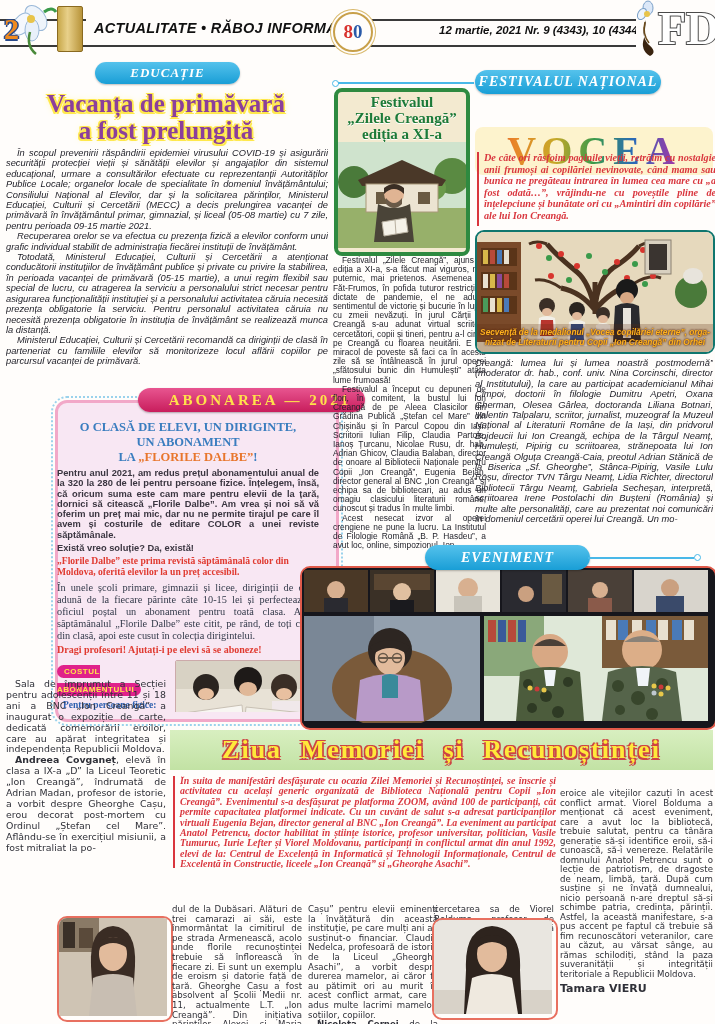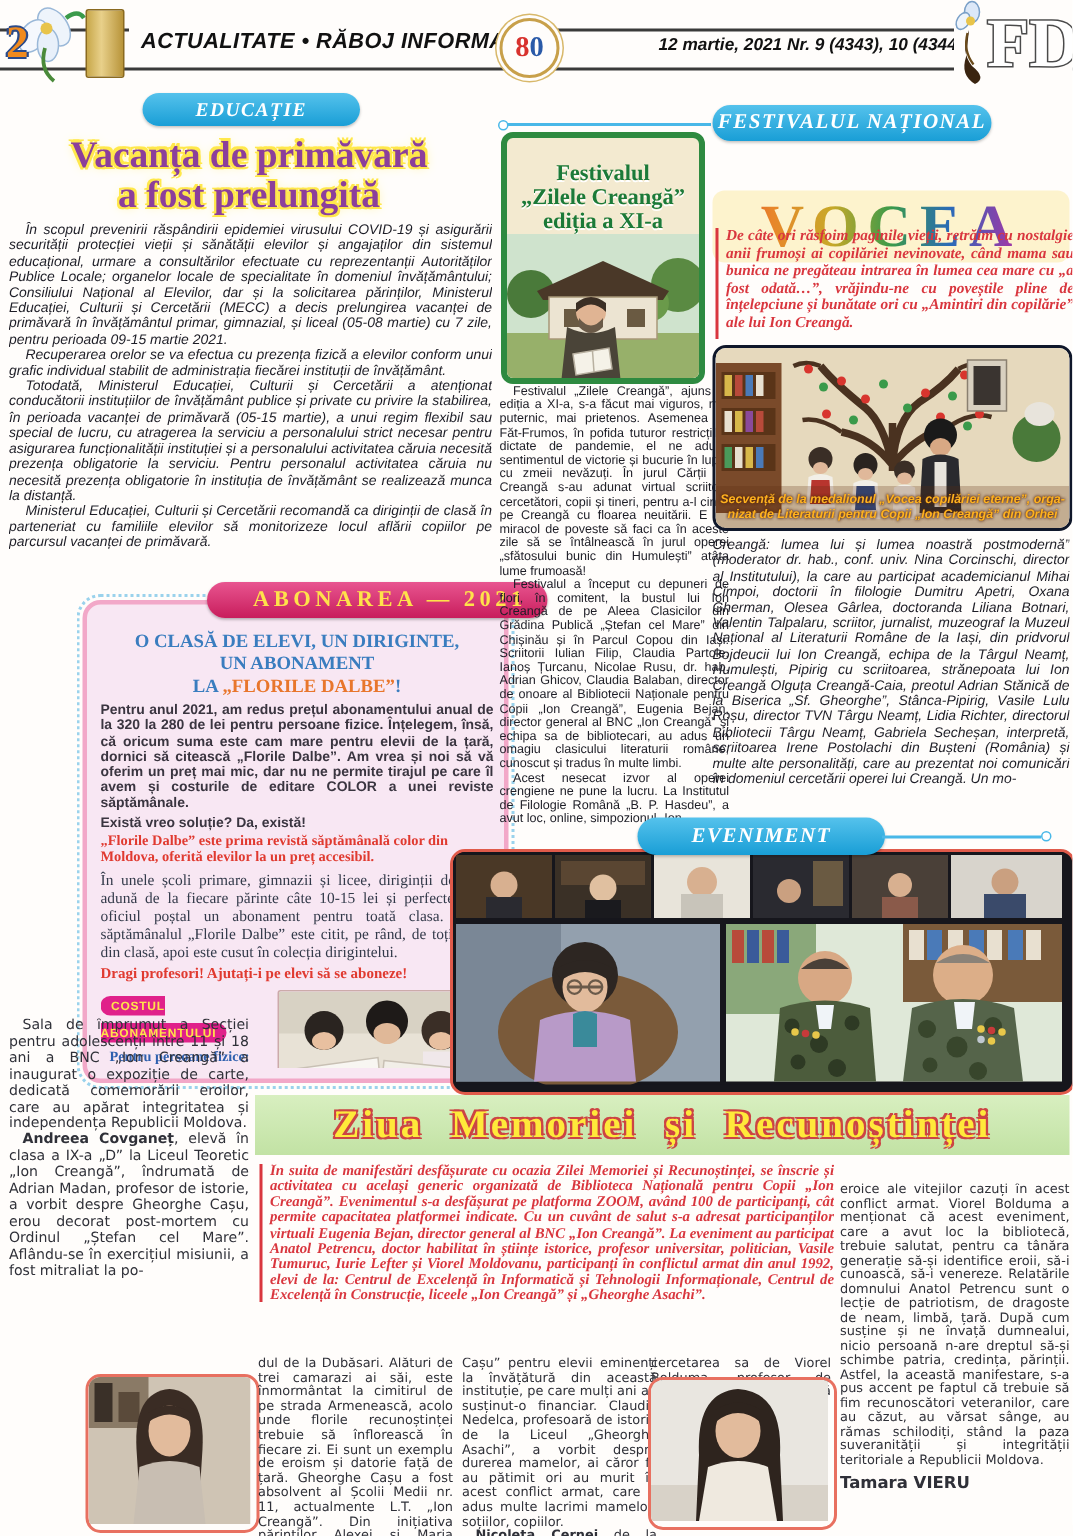--- a/index.html
+++ b/index.html
@@ -42,21 +42,21 @@
   .sub-red{color:#e03a30;font:700 9.6px "Liberation Serif",serif;line-height:10.8px;margin:3px 0 0;}
   .sub-serif{font:400 10.3px "Liberation Serif",serif;line-height:12px;text-align:justify;color:#333a4a;margin:4px 0 0;}
   .prices{font:700 9.5px "Liberation Serif",serif;color:#2d5fae;line-height:12.5px;}
   
   .vocea-bg{background:#fdf3cd;border-radius:8px;margin-top:28px;}
   .vocea-title{font:700 40px "Liberation Serif",serif;letter-spacing:6px;text-align:center;
                background:linear-gradient(90deg,#d8322e,#e8862a,#c8a828,#3a9a4a,#2a6ab8,#9a3aa8,#d8322e);
                -webkit-background-clip:text;background-clip:text;color:transparent;}
   .red-italic{font:italic 700 10.2px "Liberation Serif",serif;color:#d9363e;line-height:11.6px;text-align:justify;
               border-left:2.5px solid #d9363e;padding-left:5px;}
-  .photo-frame{border:2px solid #0f172a;border-radius:9px;overflow:hidden;}
+  .photo-frame{border:2px solid #0f766e;border-radius:9px;overflow:hidden;}
   .caption{position:absolute;left:0;right:0;text-align:center;font:italic 700 8.3px "Liberation Sans",sans-serif;
            color:#ffb21e;text-shadow:0 0 2px #5a2a10,0 0 2px #5a2a10;line-height:9.5px;}
   .poster{background:#f3ead0;border:4px solid #2e8a40;border-radius:8px;overflow:hidden;}
   .poster-title{font:700 15px "Liberation Serif",serif;color:#1c7a38;text-align:center;line-height:16px;
                 text-shadow:0 1px 0 #fff;}
   
   .banner{background:linear-gradient(180deg,#d8efc0,#c2e2a4);display:flex;align-items:center;justify-content:center;}
   .banner-text{font:700 26px "Liberation Serif",serif;letter-spacing:2px;word-spacing:10px;color:#ffe93a;
                text-shadow:-1.5px -1.5px 0 #cc4444,1.5px -1.5px 0 #cc4444,-1.5px 1.5px 0 #cc4444,1.5px 1.5px 0 #cc4444;text-align:right;}
   .comic{font-family:"DejaVu Sans",sans-serif;font-size:8.7px;line-height:9.8px;text-align:justify;color:#2f3038;margin-top:33px;}
@@ -117,21 +117,21 @@
   <div class="abs body-just" style="left:6px;top:148px;width:322px;height:240px;overflow:hidden">
     <p>În scopul prevenirii răspândirii epidemiei virusului COVID-19 și asigurării securității protecției vieții și sănătății elevilor și angajaților din sistemul educațional, urmare a consultărilor efectuate cu reprezentanții Autorităților Publice Locale; organelor locale de specialitate în domeniul învățământului; Consiliului Național al Elevilor, dar și la solicitarea părinților, Ministerul Educației, Culturii și Cercetării (MECC) a decis prelungirea vacanței de primăvară în învățământul primar, gimnazial, și liceal (05-08 martie) cu 7 zile, pentru perioada 09-15 martie 2021.</p>
     <p>Recuperarea orelor se va efectua cu prezența fizică a elevilor conform unui grafic individual stabilit de administrația fiecărei instituții de învățământ.</p>
     <p>Totodată, Ministerul Educației, Culturii și Cercetării a atenționat conducătorii instituțiilor de învățământ publice și private cu privire la stabilirea, în perioada vacanței de primăvară (05-15 martie), a unui regim flexibil sau special de lucru, cu atragerea la serviciu a personalului strict necesar pentru asigurarea funcționalității instituției și a personalului activitatea căruia necesită prezența obligatorie la serviciu. Pentru personalul activitatea căruia nu necesită prezența obligatorie în instituția de învățământ se realizează munca la distanță.</p>
     <p>Ministerul Educației, Culturii și Cercetării recomandă ca diriginții de clasă în parteneriat cu familiile elevilor să monitorizeze locul aflării copiilor pe parcursul vacanței de primăvară.</p>
   </div>
 
   <div class="abs sub-box" style="left:55px;top:400px;width:278px;height:316px"></div>
   <div class="abs pill pill-pink" style="left:138px;top:388px;width:210px;height:24px">ABONAREA — 2021</div>
 
-  <div class="abs" style="left:67px;top:420px;width:262px;height:292px;overflow:hidden">
+  <div class="abs" style="left:57px;top:420px;width:262px;height:292px;overflow:hidden">
     <div class="sub-head">
       <div>O CLASĂ DE ELEVI, UN DIRIGINTE,</div>
       <div>UN ABONAMENT</div>
       <div><span>LA </span><span class="hl">„FLORILE DALBE”</span><span>!</span></div>
     </div>
     <p class="sub-p">Pentru anul 2021, am redus prețul abonamentului anual de la 320 la 280 de lei pentru persoane fizice. Înțelegem, însă, că oricum suma este cam mare pentru elevii de la țară, dornici să citească „Florile Dalbe”. Am vrea și noi să vă oferim un preț mai mic, dar nu ne permite tirajul pe care îl avem și costurile de editare COLOR  a unei reviste săptămânale.</p>
     <p class="sub-p" style="text-align:left">Există vreo soluție? Da, există!</p>
     <p class="sub-red">„Florile Dalbe” este prima revistă săptămânală color din Moldova, oferită elevilor la un preț accesibil.</p>
     <p class="sub-serif">În unele școli primare, gimnazii și licee, diriginții de clasă adună de la fiecare părinte câte 10-15 lei și perfectează la oficiul poștal un abonament pentru toată clasa. Astfel săptămânalul „Florile Dalbe” este citit, pe rând, de toți copiii din clasă, apoi este cusut în colecția dirigintelui.</p>
     <p class="sub-red" style="font-size:10px">Dragi profesori! Ajutați-i pe elevi să se aboneze!</p>
@@ -163,21 +163,21 @@
           <rect x="80" y="56" width="22" height="10" fill="#e8b84a"></rect>
           <rect x="16" y="66" width="40" height="3" fill="#9aa"></rect>
           <rect x="78" y="70" width="40" height="3" fill="#9aa"></rect>
         </svg>
       </div>
     </div>
 
   </div>
 
   <div class="abs poster" style="left:334px;top:88px;width:128px;height:160px">
-    <div class="poster-title" style="padding-top:16px">
+    <div class="poster-title" style="padding-top:2px">
       <div>Festivalul</div>
       <div>„Zilele Creangă”</div>
       <div>ediția a XI-a</div>
     </div>
     <svg width="128" height="106" viewBox="0 0 128 106">
       <rect width="128" height="106" fill="#cfe3cd"></rect>
       <rect y="66" width="128" height="40" fill="#97b06a"></rect>
       <circle cx="16" cy="40" r="16" fill="#4a7a3a"></circle>
       <circle cx="114" cy="34" r="18" fill="#5a8a42"></circle>
       <circle cx="96" cy="46" r="12" fill="#6a9a4a"></circle>

